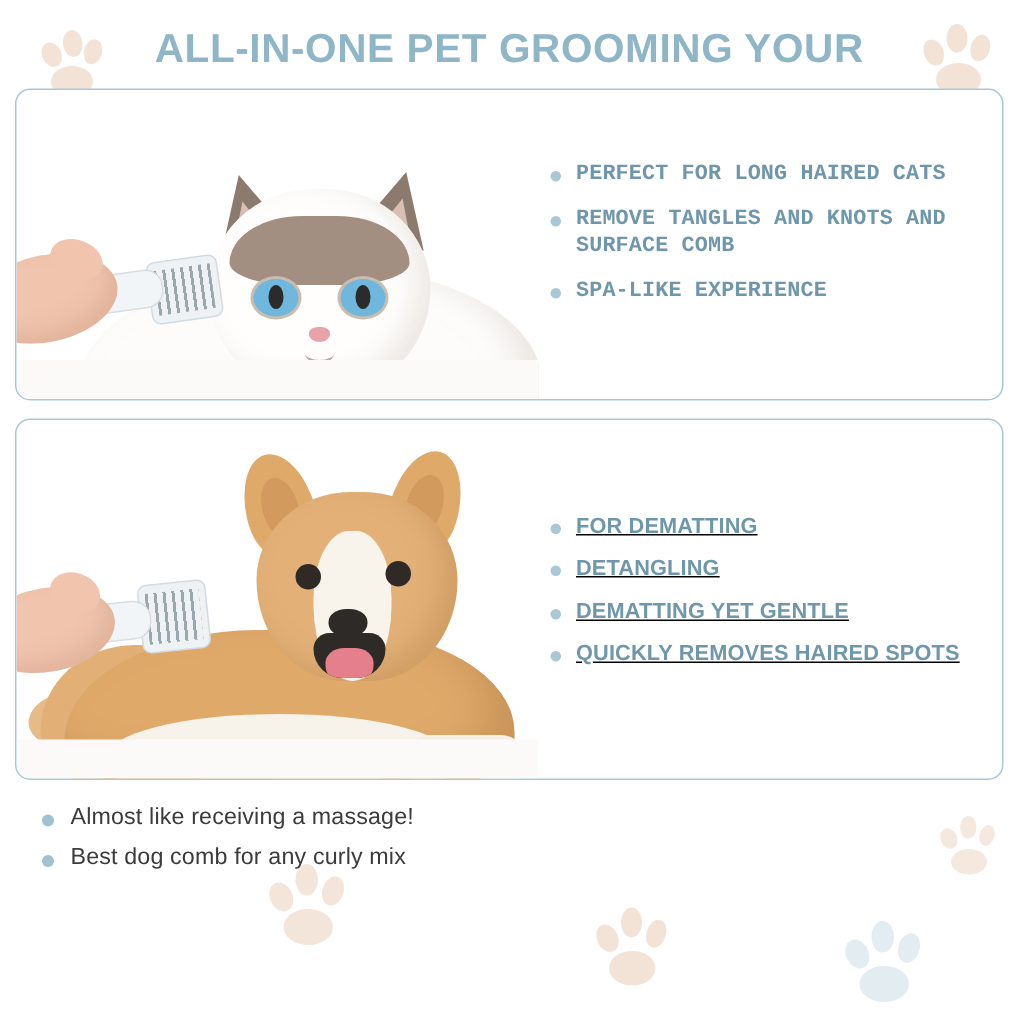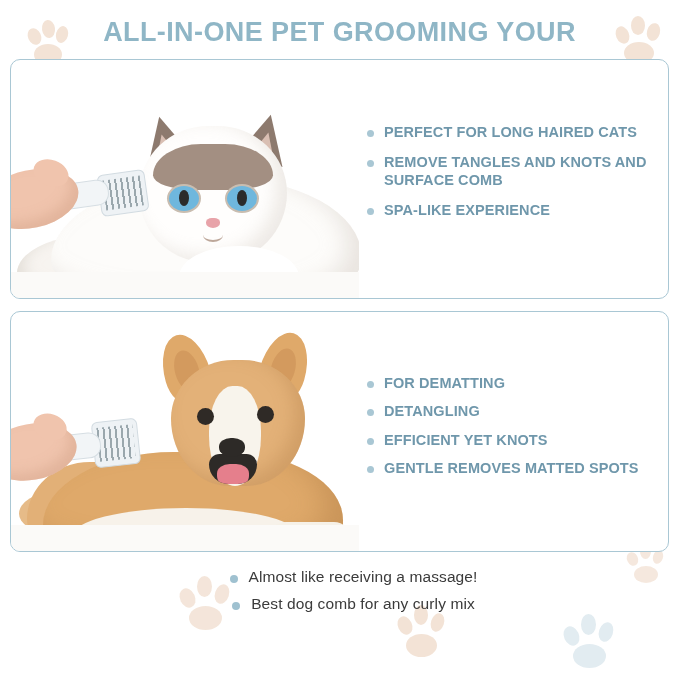--- a/index.html
+++ b/index.html
@@ -47,21 +47,22 @@
     margin: 0 10px;
     border: 1.5px solid #a9c7d4;
     border-radius: 10px;
     background: #ffffff;
     box-sizing: border-box;
     overflow: hidden;
     display: flex;
   }
   #panel-cat {
     margin-top: 11px;
-    height: 240px;
+    height: 208px;
+    font-family: Liberation Mono, monospace;
   }
   #panel-dog {
     margin-top: 12px;
     height: 241px;
   }
 
   .photo {
     position: relative;
     overflow: hidden;
     flex: 0 0 auto;
@@ -90,29 +91,29 @@
     background: #a9c7d4;
     margin: 6px 10px 0 0;
   }
   .bullet .txt {
     color: #6f97ab;
     font-size: 14.5px;
     font-weight: bold;
     line-height: 1.18;
     letter-spacing: 0.1px;
   }
-  #panel-dog .bullet { margin-bottom: 11px; }
+  #panel-dog .bullet { margin-bottom: 11px; text-decoration: underline; }
 
   
   .footer {
     position: relative;
     z-index: 3;
     padding: 16px 0 0 28px;
   }
-  .footer .bullet { margin-bottom: 9px; justify-content: center; }
+  .footer .bullet { margin-bottom: 9px; }
   .footer .bullet .dot {
     width: 8px;
     height: 8px;
     background: #9fc1d0;
     margin: 7px 11px 0 0;
   }
   .footer .bullet .txt {
     color: #3b3b3b;
     font-weight: normal;
     font-size: 15.5px;
@@ -532,25 +533,25 @@
     <div class="bullet">
       <span class="dot"></span>
       <span class="txt">FOR DEMATTING</span>
     </div>
     <div class="bullet">
       <span class="dot"></span>
       <span class="txt">DETANGLING</span>
     </div>
     <div class="bullet">
       <span class="dot"></span>
-      <span class="txt">EFFICIENT YET KNOTS</span>
-    </div>
-    <div class="bullet">
-      <span class="dot"></span>
-      <span class="txt">GENTLE REMOVES MATTED SPOTS</span>
+      <span class="txt">DEMATTING YET GENTLE</span>
+    </div>
+    <div class="bullet">
+      <span class="dot"></span>
+      <span class="txt">QUICKLY REMOVES HAIRED SPOTS</span>
     </div>
   </div>
 </div>
 
 <div class="footer">
   <div class="bullet">
     <span class="dot"></span>
     <span class="txt">Almost like receiving a massage!</span>
   </div>
   <div class="bullet">

